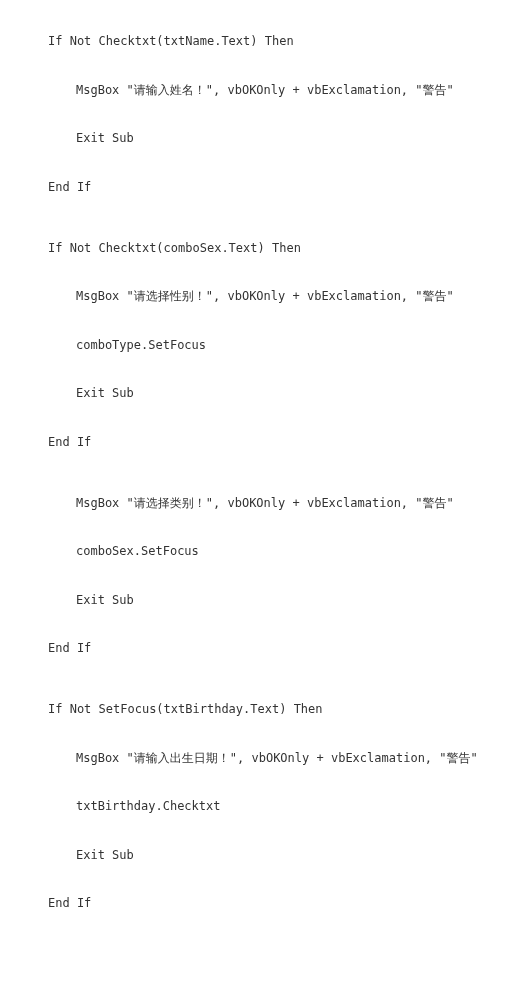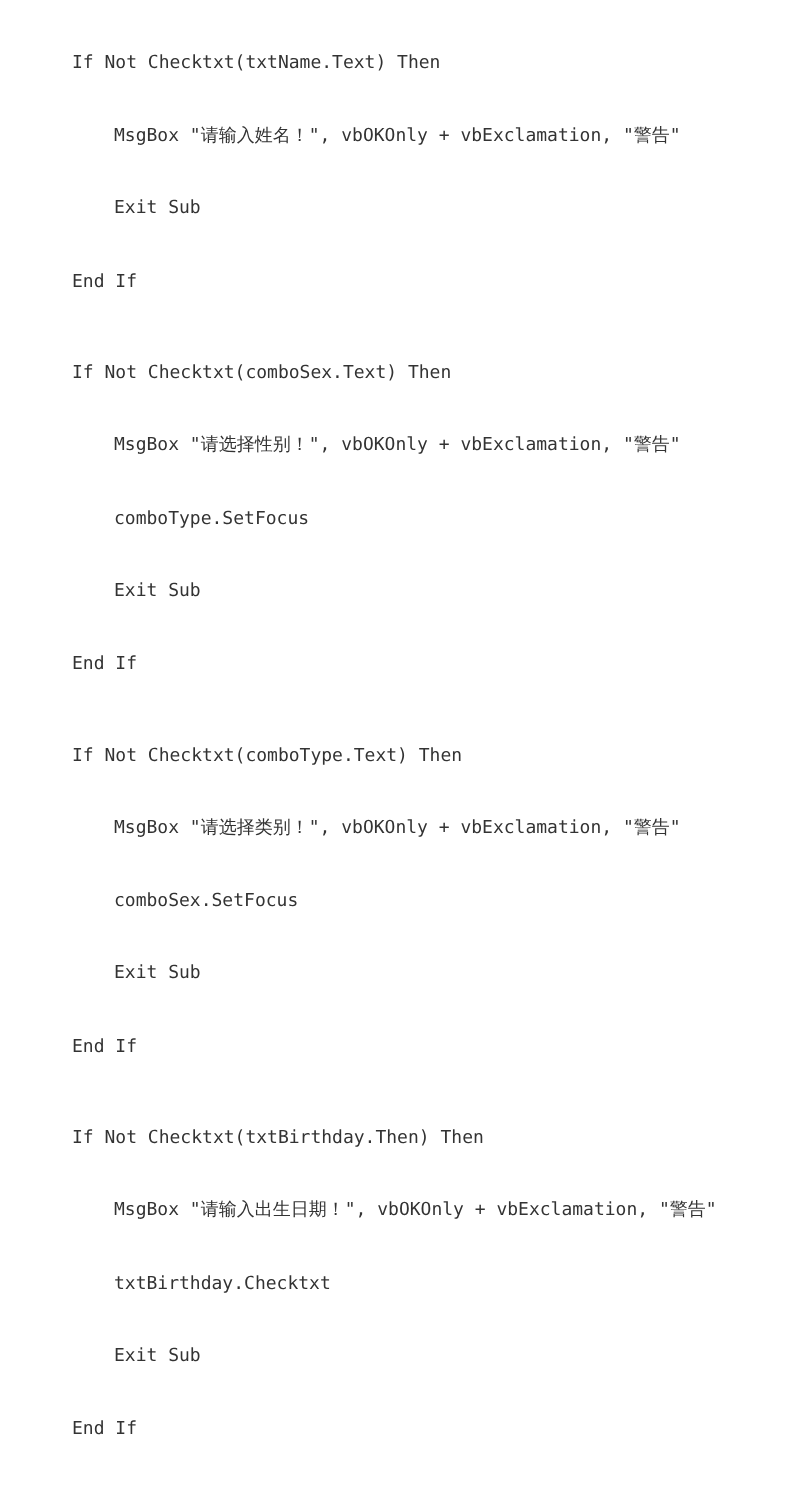--- a/index.html
+++ b/index.html
@@ -40,27 +40,26 @@
   <div class="line indent-2">MsgBox "请输入姓名！", vbOKOnly + vbExclamation, "警告"</div>
   <div class="line indent-2">Exit Sub</div>
   <div class="line indent-1">End If</div>
 
   <div class="line indent-1">If Not Checktxt(comboSex.Text) Then</div>
   <div class="line indent-2">MsgBox "请选择性别！", vbOKOnly + vbExclamation, "警告"</div>
   <div class="line indent-2">comboType.SetFocus</div>
   <div class="line indent-2">Exit Sub</div>
   <div class="line indent-1">End If</div>
 
-  <div class="line indent-1">If Not Checktxt(comboType.Text) Then</div>
   <div class="line indent-2">MsgBox "请选择类别！", vbOKOnly + vbExclamation, "警告"</div>
   <div class="line indent-2">comboSex.SetFocus</div>
   <div class="line indent-2">Exit Sub</div>
   <div class="line indent-1">End If</div>
 
-  <div class="line indent-1">If Not Checktxt(txtBirthday.Then) Then</div>
+  <div class="line indent-1">If Not SetFocus(txtBirthday.Text) Then</div>
   <div class="line indent-2">MsgBox "请输入出生日期！", vbOKOnly + vbExclamation, "警告"</div>
   <div class="line indent-2">txtBirthday.Checktxt</div>
   <div class="line indent-2">Exit Sub</div>
   <div class="line indent-1">End If</div>
 
   
   
   
   
   

